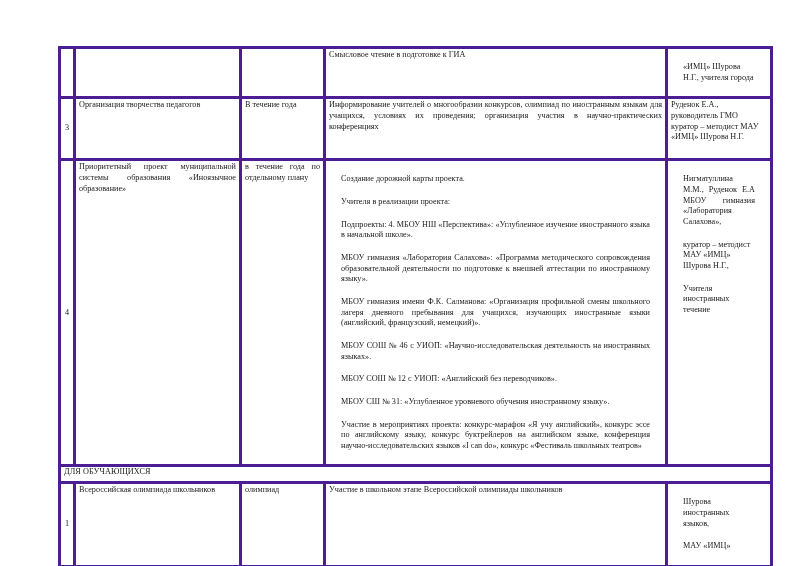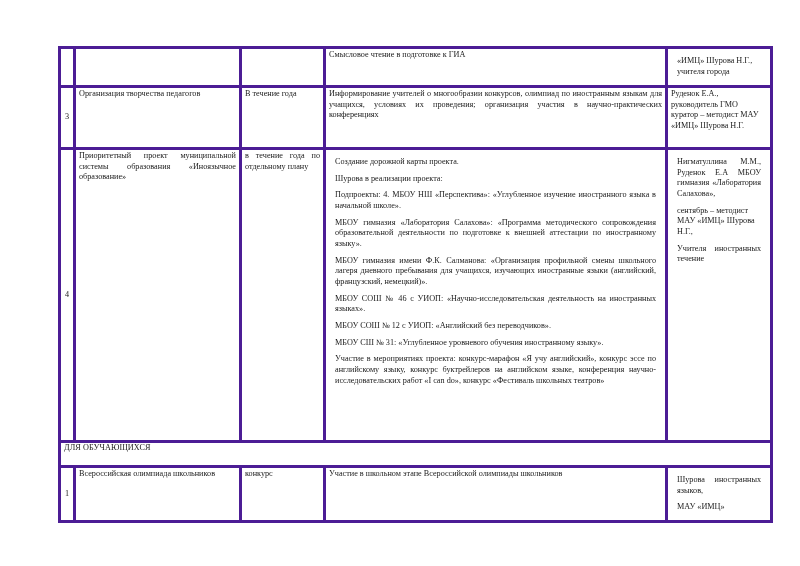--- a/index.html
+++ b/index.html
@@ -49,32 +49,32 @@
 
   td.num {
     text-align: center;
     vertical-align: middle;
     padding: 0;
   }
   td.left-al {
     text-align: left;
   }
   .cell-p {
-    margin: 6px;
+    margin: 12px;
     padding: 0;
     text-align: justify;
     text-justify: inter-word;
   }
   .cell-p.no-just {
     text-align: left;
   }
   .section-row td {
     text-align: left;
     padding-top: 0px;
-    padding-bottom: 8px;
+    padding-bottom: 0px;
   }
   .section-label {
     font-size: 8.2px;
     letter-spacing: 0.1px;
   }
   .r1 { height: 34px; }
   .r2 { height: 57px; margin-top: 29px; }
   .r4cell { height: 288px; }
   .rsec { height: 14px; }
   .rlast { height: 44px; }
@@ -111,44 +111,44 @@
         <td class="r2">Информирование учителей о многообразии конкурсов, олимпиад по иностранным языкам для учащихся, условиях их проведения; организация участия в научно-практических конференциях</td>
         <td class="r2 left-al">Руденок Е.А., руководитель ГМО куратор – методист МАУ «ИМЦ» Шурова Н.Г.</td>
       </tr>
 
       <tr>
         <td class="num r4cell">4</td>
         <td class="r4cell">Приоритетный проект муниципальной системы образования «Иноязычное образование»</td>
         <td class="r4cell">в течение года по отдельному плану</td>
         <td class="r4cell">
           <p class="cell-p no-just">Создание дорожной карты проекта.</p>
-          <p class="cell-p no-just">Шурова в реализации проекта:</p>
+          <p class="cell-p no-just">Учителя в реализации проекта:</p>
           <p class="cell-p">Подпроекты: 4. МБОУ НШ «Перспектива»: «Углубленное изучение иностранного языка в начальной школе».</p>
           <p class="cell-p">МБОУ гимназия «Лаборатория Салахова»: «Программа методического сопровождения образовательной деятельности по подготовке к внешней аттестации по иностранному языку».</p>
           <p class="cell-p">МБОУ гимназия имени Ф.К. Салманова: «Организация профильной смены школьного лагеря дневного пребывания для учащихся, изучающих иностранные языки (английский, французский, немецкий)».</p>
           <p class="cell-p">МБОУ СОШ № 46 с УИОП: «Научно-исследовательская деятельность на иностранных языках».</p>
           <p class="cell-p">МБОУ СОШ № 12 с УИОП: «Английский без переводчиков».</p>
           <p class="cell-p">МБОУ СШ № 31: «Углубленное уровневого обучения иностранному языку».</p>
-          <p class="cell-p">Участие в мероприятиях проекта: конкурс-марафон «Я учу английский», конкурс эссе по английскому языку, конкурс буктрейлеров на английском языке, конференция научно-исследовательских работ «I can do», конкурс «Фестиваль школьных театров»</p>
+          <p class="cell-p">Участие в мероприятиях проекта: конкурс-марафон «Я учу английский», конкурс эссе по английскому языку, конкурс буктрейлеров на английском языке, конференция научно-исследовательских языков «I can do», конкурс «Фестиваль школьных театров»</p>
         </td>
         <td class="r4cell">
           <p class="cell-p">Нигматуллина М.М., Руденок Е.А МБОУ гимназия «Лаборатория Салахова»,</p>
-          <p class="cell-p no-just">сентябрь – методист МАУ «ИМЦ» Шурова Н.Г.,</p>
+          <p class="cell-p no-just">куратор – методист МАУ «ИМЦ» Шурова Н.Г.,</p>
           <p class="cell-p">Учителя иностранных течение</p>
         </td>
       </tr>
 
       <tr class="section-row">
         <td class="rsec left-al section-label" colspan="5">ДЛЯ ОБУЧАЮЩИХСЯ</td>
       </tr>
 
       <tr>
         <td class="num rlast">1</td>
         <td class="rlast">Всероссийская олимпиада школьников</td>
-        <td class="rlast left-al">конкурс</td>
+        <td class="rlast left-al">олимпиад</td>
         <td class="rlast">Участие в школьном этапе Всероссийской олимпиады школьников</td>
         <td class="rlast">
           <p class="cell-p">Шурова иностранных языков,</p>
           <p class="cell-p no-just">МАУ «ИМЦ»</p>
         </td>
       </tr>
 
     </tbody>
   </table>
 

